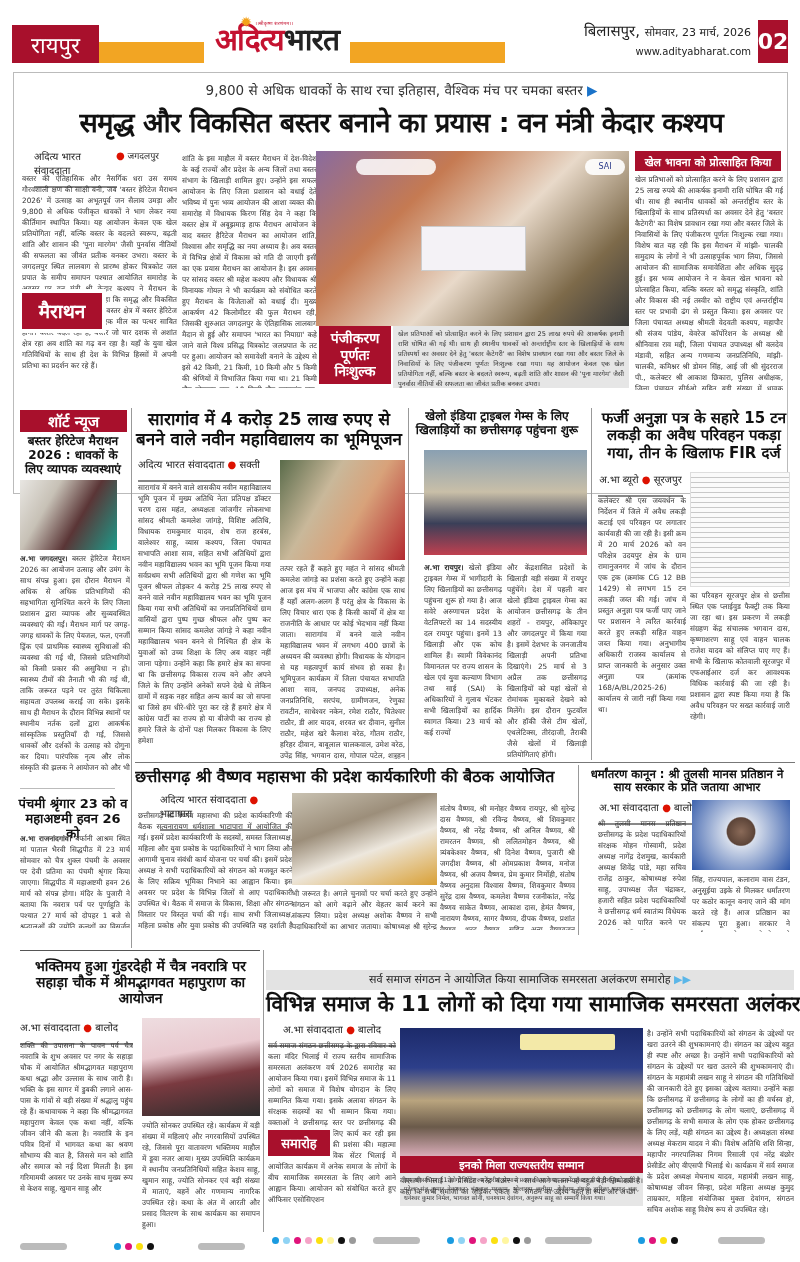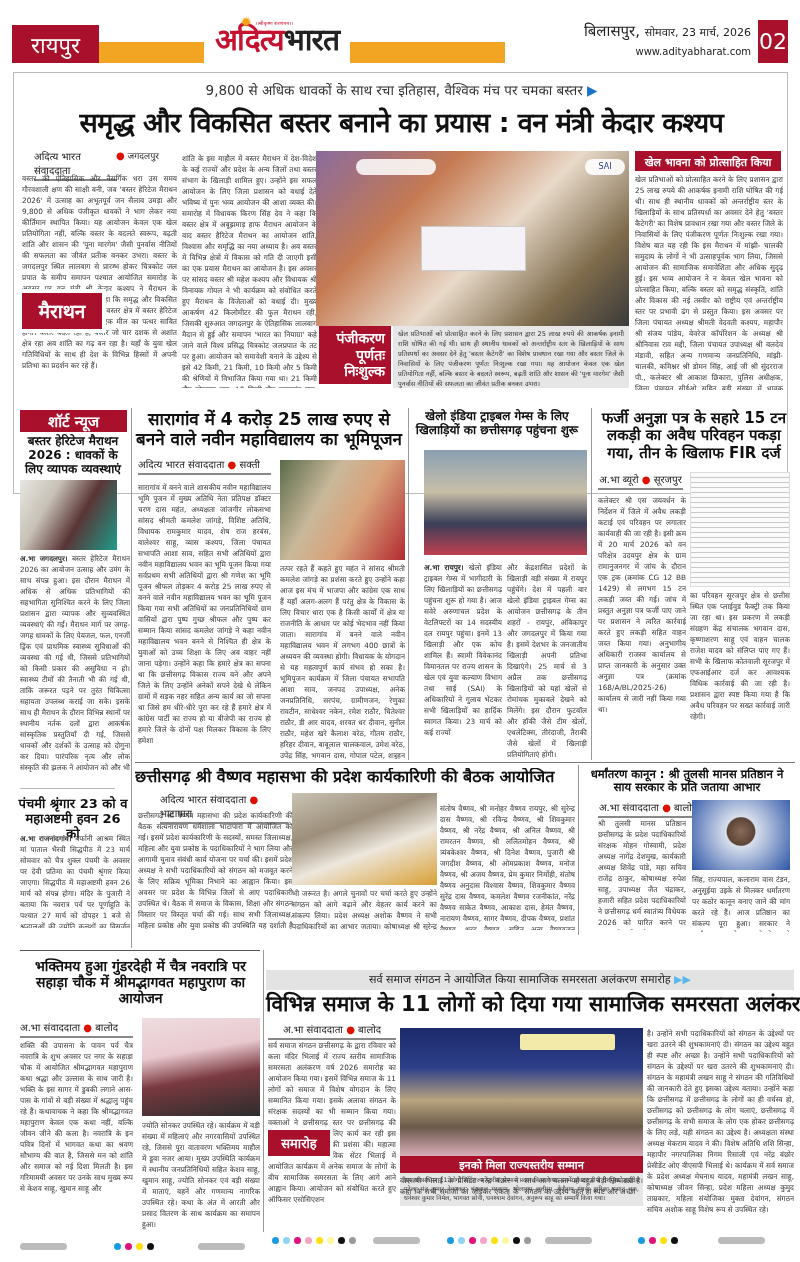--- a/index.html
+++ b/index.html
@@ -10,29 +10,29 @@
 .orange-bar{top:22px;height:21px;background:#f2a523}
 .logo{left:195px;top:0;width:140px;height:46px;text-align:center}
 .logo-main{font-size:30px;font-weight:bold;line-height:40px;letter-spacing:-1px}
 .logo-main .red{color:#c41230}
 .logo-main .dark{color:#222}
 .logo-tag{position:absolute;left:48px;top:0;font-size:5px;color:#c41230}
 .sun{position:absolute;left:30px;top:-6px;width:18px;height:14px;color:#f4a21b;font-size:14px}
 .dateline{right:37px;top:0;font-size:15px;color:#222;text-align:right}
 .dateline small{font-size:11px}
 .website{right:37px;top:26px;font-size:10px;color:#222}
-.pagenum{right:0;top:0;width:30px;height:43px;background:#a8102c;color:#fff;font-size:22px;font-weight:normal;display:flex;align-items:center;justify-content:center}
+.pagenum{right:0;top:0;width:30px;height:43px;background:#a8102c;color:#fff;font-size:22px;font-weight:bold;display:flex;align-items:center;justify-content:center}
 .topbox{left:13px;top:72px;width:775px;height:422px;border:1px solid #bbb}
 .kicker{left:0;top:8px;width:775px;text-align:center;font-size:13.5px;color:#333}
 .kicker .arrow{color:#1a73c9}
 .main-head{left:0;top:30px;width:775px;text-align:center;font-size:27px;font-weight:bold;color:#111;letter-spacing:-0.5px}
-.byline{font-size:10px;color:#222;border-bottom:2px solid #888;padding-bottom:2px}
+.byline{font-size:10px;color:#222;border-bottom:2px solid #888;padding-bottom:9px}
 .byline .dot{color:#d10;font-size:10px}
 .col-text{font-size:7.3px;line-height:11px;color:#333;text-align:justify}
-.red-label{background:#a8102c;color:#fff;font-weight:bold;display:flex;align-items:center;justify-content:center;text-align:right}
+.red-label{background:#a8102c;color:#fff;font-weight:bold;display:flex;align-items:center;justify-content:center;text-align:center}
 .photo{background:linear-gradient(135deg,#8a6b9e 0%,#c57a52 30%,#e8d9c9 55%,#7d6a4a 80%,#3a3a3a 100%)}
 .caption{background:#e6e6e6;font-size:7.5px;line-height:12px;color:#333;text-align:justify;padding:4px 8px}
 .head2{font-weight:bold;color:#111;text-align:center;line-height:1.15}
 .vline{background:#999;width:1px}
 .hline{background:#555;height:1px}
 .dots{display:flex;gap:4px}
 .dots span{width:7px;height:7px;border-radius:50%;display:inline-block}
 .pill{height:7px;border-radius:4px;background:#bbb}
 </style>
 </head>

